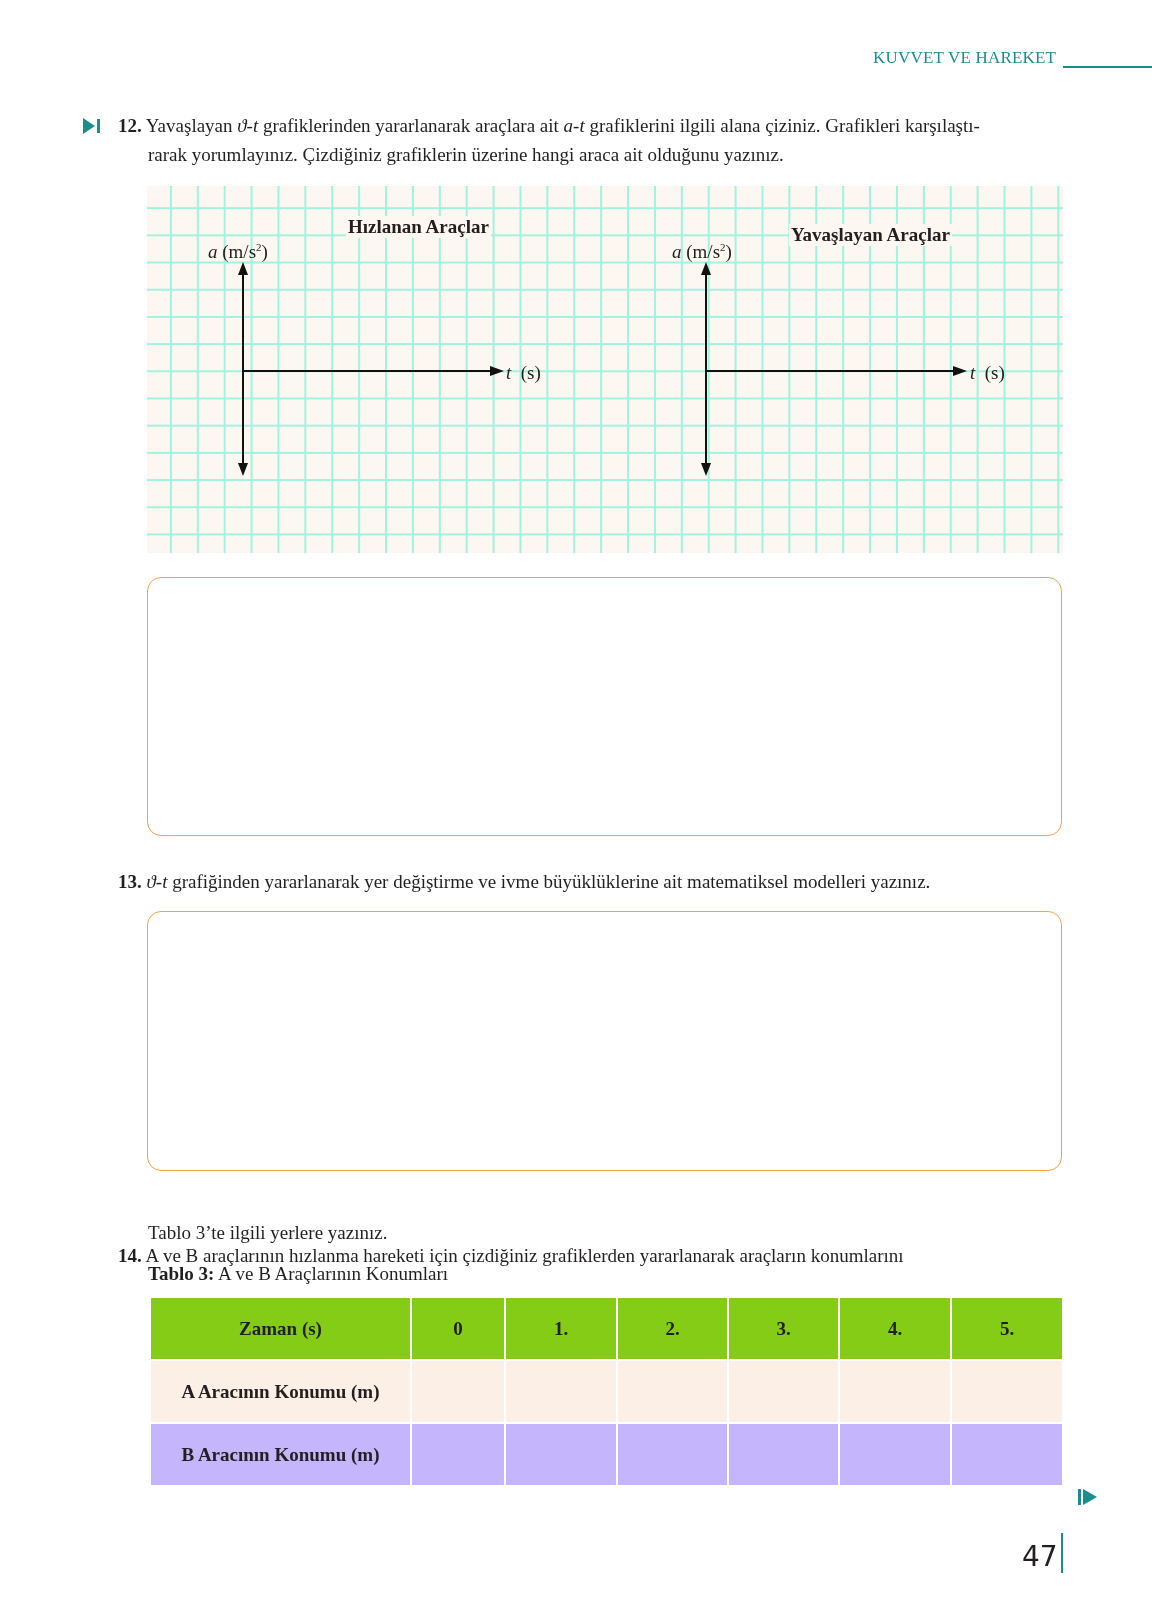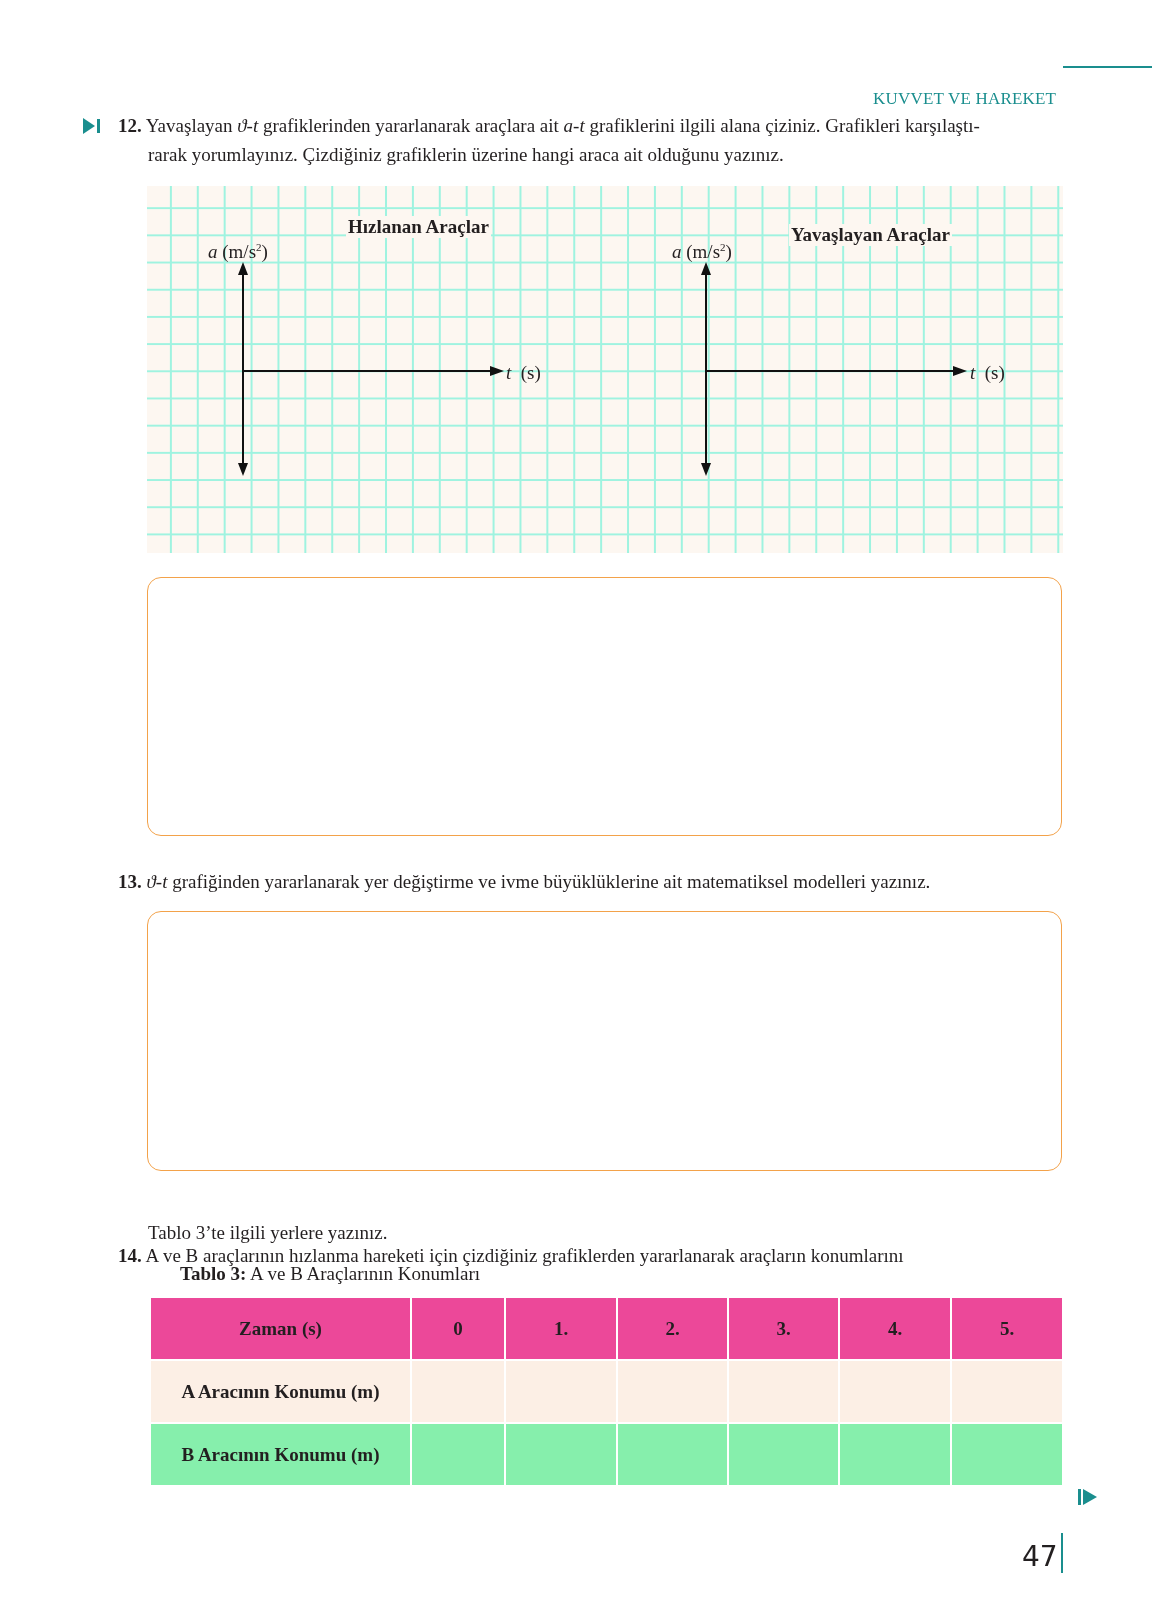--- a/index.html
+++ b/index.html
@@ -1,39 +1,39 @@
 <!DOCTYPE html>
 <html><head>
 <meta charset="utf-8">
 <style>
   html, body { margin:0; padding:0; }
   body { width:1152px; height:1624px; position:relative; background:#ffffff; font-family:"Liberation Serif", serif; color:#231f20; overflow:hidden; }
   .abs { position:absolute; }
-  .running-head { left:873px; top:48px; font-size:17px; color:#1a8e8e; letter-spacing:0.2px; white-space:nowrap;margin-top:41px; }
+  .running-head { left:873px; top:48px; font-size:17px; color:#1a8e8e; letter-spacing:0.2px; white-space:nowrap; }
   .running-line { left:1063px; top:66px; width:89px; height:2px; background:#1a8e8e; }
   .q { font-size:19px; line-height:28px; }
   .q-num { font-weight:bold; }
   .i { font-style:italic; }
   .step-icon { left:83px; top:118px; width:18px; height:16px; }
   .grid { left:147px; top:186px; width:916px; height:367px; background-color:#fdf7f1;
     background-image:
       linear-gradient(to right, #9ff3e0 0, #9ff3e0 2px, transparent 2px),
       linear-gradient(to bottom, #9ff3e0 0, #9ff3e0 2px, transparent 2px);
     background-size:26.9px 100%, 100% 27.2px;
     background-position:-4px 0, 0 -6px;
   }
   .graph-title { font-weight:bold; font-size:19px; white-space:nowrap; background:#fdf7f1; padding:0 2px; }
   .axis-label { font-size:19px; white-space:nowrap; }
   .axis-label sup { font-size:11px; }
   .answer-box { border:1.5px solid #f3a24a; border-radius:14px; background:#fff; }
   table.pos { position:absolute; left:149px; top:1296px; width:913px; border-collapse:collapse; table-layout:fixed; }
   table.pos td { height:61px; border:2px solid #ffffff; text-align:center; font-weight:bold; font-size:19px; padding:0; }
-  table.pos tr.r0 td { background:#ec4899; }
+  table.pos tr.r0 td { background:#84cc16; }
   table.pos tr.r1 td { background:#fcefe5; }
-  table.pos tr.r2 td { background:#86efac; }
+  table.pos tr.r2 td { background:#c4b5fd; }
   .page-num { left:1022px; top:1540px; font-family:"DejaVu Sans", sans-serif; font-size:28px; color:#231f20; }
   .page-bar { left:1061px; top:1533px; width:2px; height:40px; background:#1a8e8e; }
   .next-icon { left:1078px; top:1488px; width:22px; height:18px; }
 </style>
 </head>
 <body>
 
 <div class="abs running-head">KUVVET VE HAREKET</div>
 <div class="abs running-line"></div>
 
@@ -87,21 +87,21 @@
 </div>
 
 <div class="abs answer-box" style="left:147px; top:911px; width:913px; height:258px;"></div>
 
 <div class="abs q" style="left:118px; top:1242px; width:960px;">
   <span class="q-num">14.</span>
   <span>A ve B araçlarının hızlanma hareketi için çizdiğiniz grafiklerden yararlanarak araçların konumlarını</span>
 </div>
 <div class="abs q" style="left:148px; top:1219px; width:920px;">Tablo 3’te ilgili yerlere yazınız.</div>
 
-<div class="abs q" style="left:148px; top:1260px;margin-left:32px;">
+<div class="abs q" style="left:148px; top:1260px;">
   <span style="font-weight:bold;">Tablo 3:</span><span> A ve B Araçlarının Konumları</span>
 </div>
 
 <table class="pos">
   <colgroup>
     <col style="width:261px">
       <col style="width:94px">
       <col style="width:112px">
       <col style="width:111px">
       <col style="width:111px">

